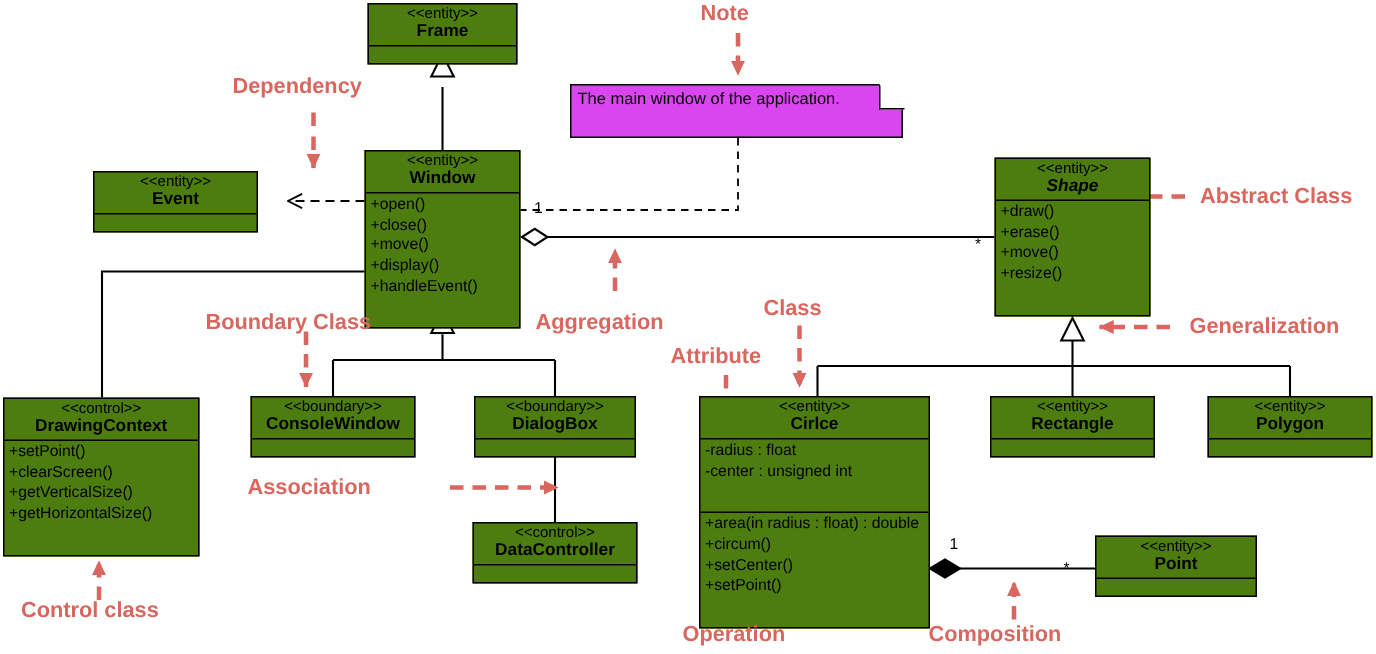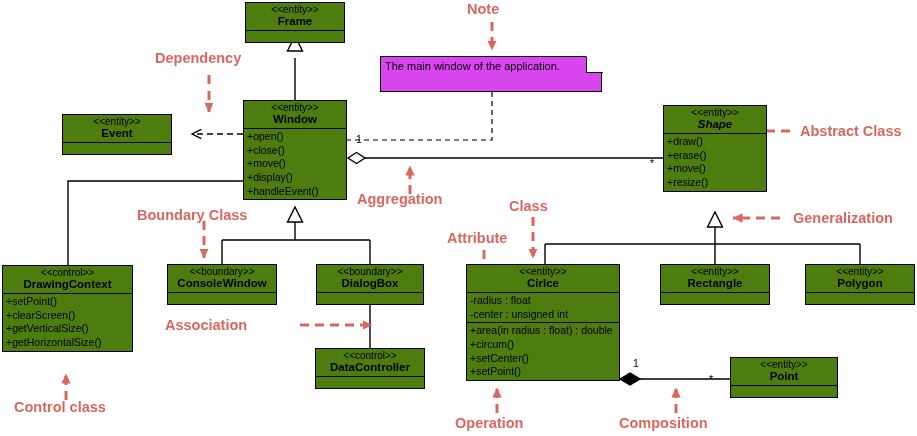--- a/index.html
+++ b/index.html
@@ -8,21 +8,21 @@
   #canvas{position:absolute;left:0;top:0;width:917px;height:436px;}
   svg.lines{position:absolute;left:0;top:0;width:917px;height:436px;pointer-events:none;}
 
   
   .umlclass{position:absolute;background:#4d7c0f;border:1.5px solid #000;
             box-sizing:border-box;}
   .umlclass .hdr{padding:1px 2px 2px 2px;text-align:center;line-height:1.12;}
   .umlclass .stereo{font-size:10px;color:#000;letter-spacing:0px;}
   .umlclass .cname{font-size:11.5px;font-weight:bold;color:#000;}
   .umlclass .cname.abstract{font-style:italic;}
-  .umlclass .compart{border-top:1.5px solid #000;padding:1px 3px 1px 3px;}
+  .umlclass .compart{border-top:1.5px solid #000;padding:1px 3px 20px 3px;}
   .umlclass .compart.empty{min-height:11px;padding:0;}
   .umlclass .mem{font-size:10.5px;color:#000;line-height:1.30;white-space:nowrap;}
 
   
   .note{position:absolute;background:#d946ef;border:1.5px solid #000;box-sizing:border-box;}
   .note .ntxt{font-size:11px;color:#000;padding:3px 4px;line-height:1.15;white-space:nowrap;}
   .note .fold{position:absolute;right:-1.5px;top:-1.5px;width:16px;height:16px;
               background:#ffffff;border-left:1.5px solid #000;border-bottom:1.5px solid #000;
               transform:none;}
   .note .foldline{position:absolute;right:-1px;top:-1px;width:0;height:0;
@@ -236,21 +236,21 @@
   </div>
 
   <div class="mult" style="left:356px;top:134px;">1</div>
   <div class="mult" style="left:650px;top:158px;">*</div>
   <div class="mult" style="left:633px;top:358px;">1</div>
   <div class="mult" style="left:709px;top:374px;">*</div>
 
   <div class="ann" style="left:155px;top:51px;">Dependency</div>
   <div class="ann" style="left:467px;top:2px;">Note</div>
   <div class="ann" style="left:800px;top:124px;">Abstract Class</div>
-  <div class="ann" style="left:357px;top:192px;text-align:center;">Aggregation</div>
+  <div class="ann" style="left:357px;top:208px;text-align:center;">Aggregation</div>
   <div class="ann" style="left:137px;top:208px;">Boundary Class</div>
   <div class="ann" style="left:793px;top:211px;">Generalization</div>
   <div class="ann" style="left:509px;top:199px;">Class</div>
   <div class="ann" style="left:447px;top:231px;">Attribute</div>
   <div class="ann" style="left:165px;top:318px;">Association</div>
   <div class="ann" style="left:14px;top:400px;">Control class</div>
   <div class="ann" style="left:455px;top:416px;">Operation</div>
   <div class="ann" style="left:619px;top:416px;">Composition</div>
 
 </div>

